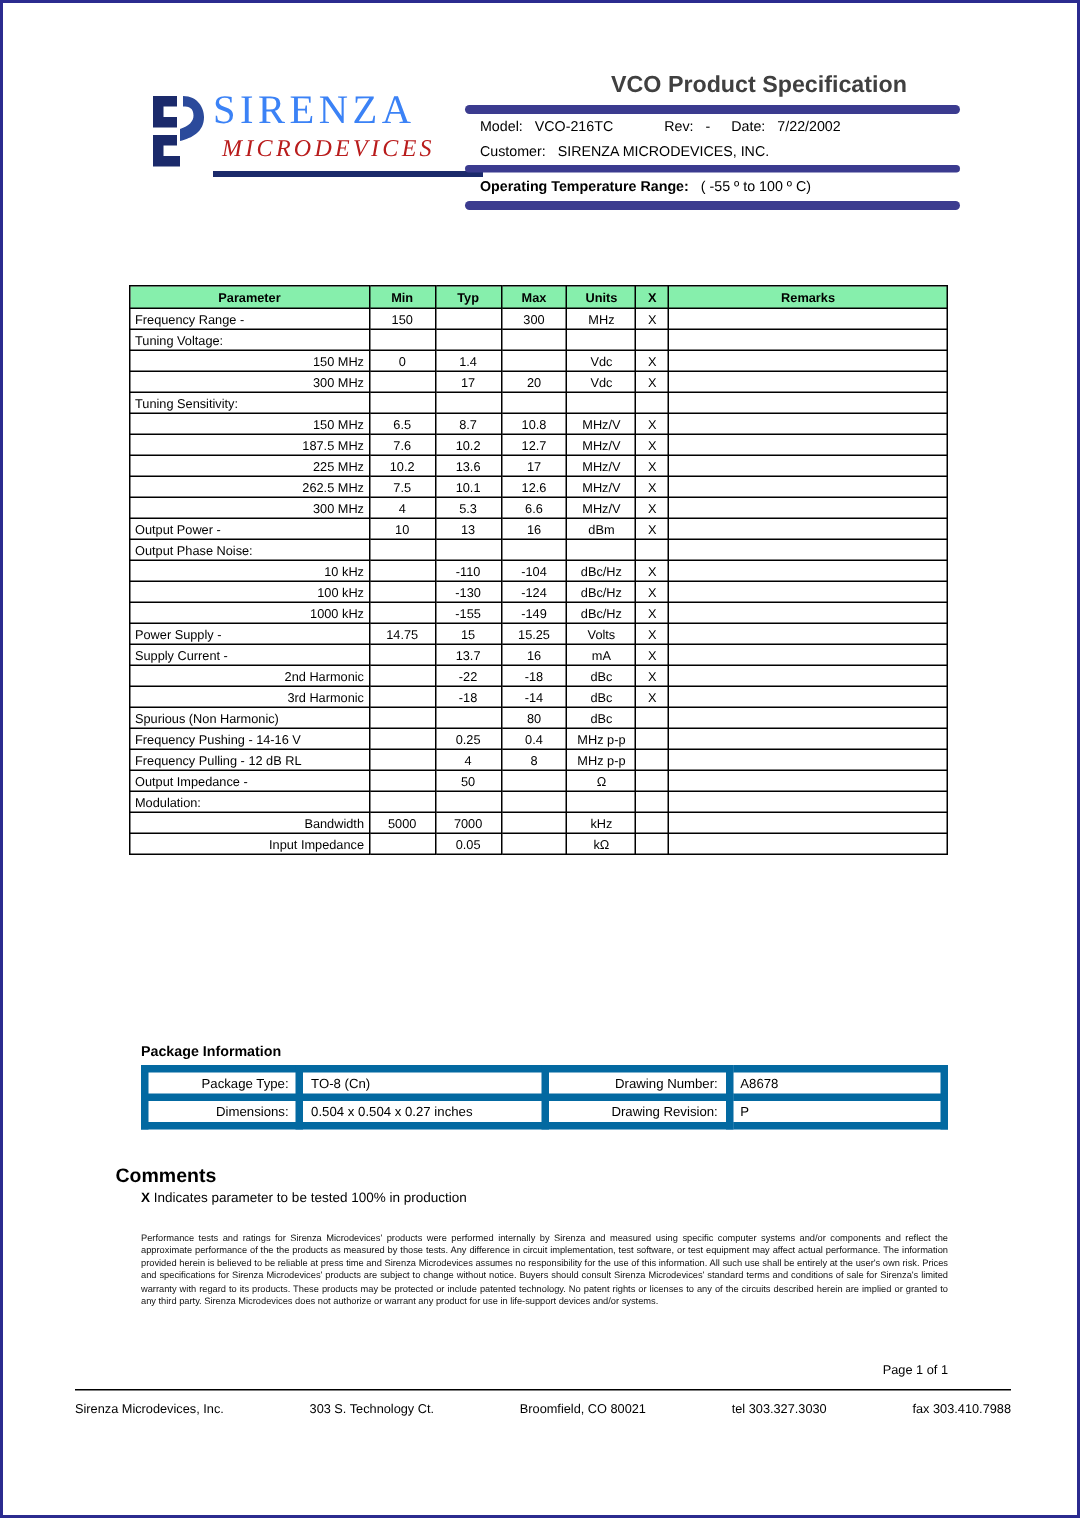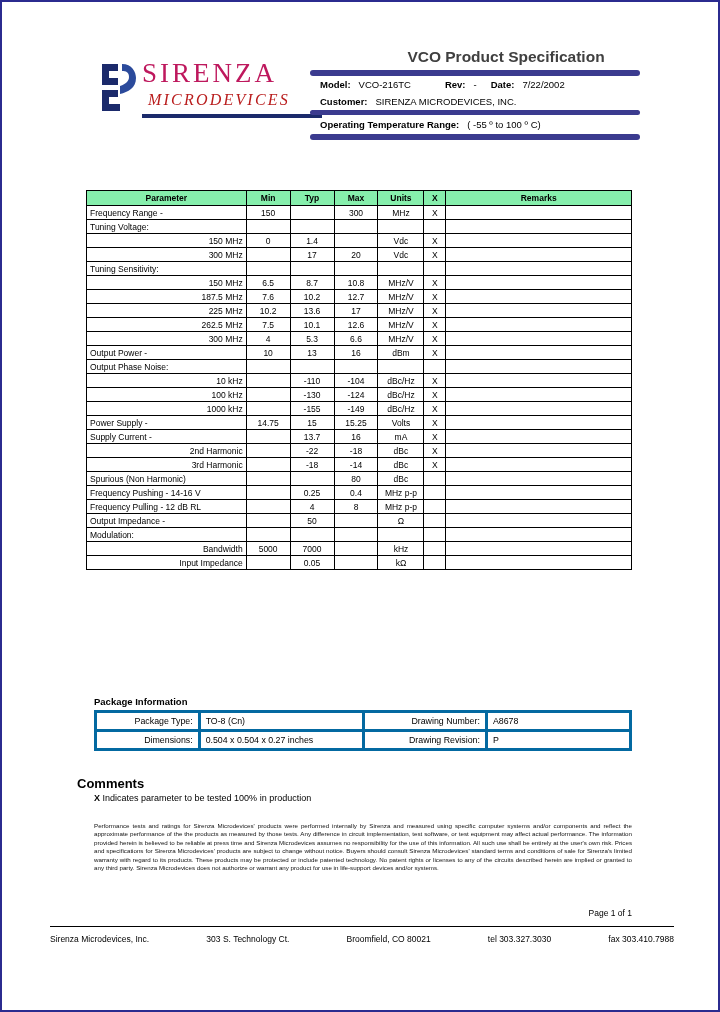--- a/index.html
+++ b/index.html
@@ -48,21 +48,21 @@
     left: 0; top: 4px;
     width: 42px; height: 50px;
   }
   .logo-text {
     position: absolute;
     left: 46px;
     top: 0px;
     font-family: "Liberation Serif", serif;
     font-size: 27px;
     letter-spacing: 3px;
-    color: #be185d;
+    color: #3b82f6;
     font-weight: normal;
   }
   .logo-sub {
     position: absolute;
     left: 52px;
     top: 33px;
     font-family: "Liberation Serif", serif;
     font-style: italic;
     font-size: 16px;
     letter-spacing: 2.2px;
@@ -100,21 +100,21 @@
     width: 330px;
     border-radius: 3px;
     margin: 0;
   }
   .bluebar.thin { height: 5px; }
   .inforow {
     font-size: 9.5px;
     padding: 3px 0 3px 10px;
     white-space: nowrap;
   }
-  .lbl { font-weight: bold; }
+  .lbl { font-weight: normal; }
   .val { font-weight: normal; }
   .gap-lg { display: inline-block; width: 34px; }
   .gap-md { display: inline-block; width: 14px; }
   .gap-sm { display: inline-block; width: 8px; }
   .optemp {
     font-size: 9.5px;
     font-weight: bold;
     padding: 4px 0 4px 10px;
     white-space: nowrap;
   }
@@ -160,21 +160,21 @@
   }
   .pkgtable {
     position: absolute;
     left: 84px;
     top: 700px;
     width: 538px;
     border-collapse: collapse;
     font-size: 8.8px;
   }
   .pkgtable td {
-    border: 3px solid #0369a1;
+    border: 5px solid #0369a1;
     height: 19px;
     padding: 0 5px;
     box-sizing: border-box;
     margin-left: 42px;
   }
   .pk-l1 { width: 104px; text-align: right; }
   .pk-v1 { width: 165px; text-align: left; }
   .pk-l2 { width: 124px; text-align: right; }
   .pk-v2 { width: 145px; text-align: left; }
 

